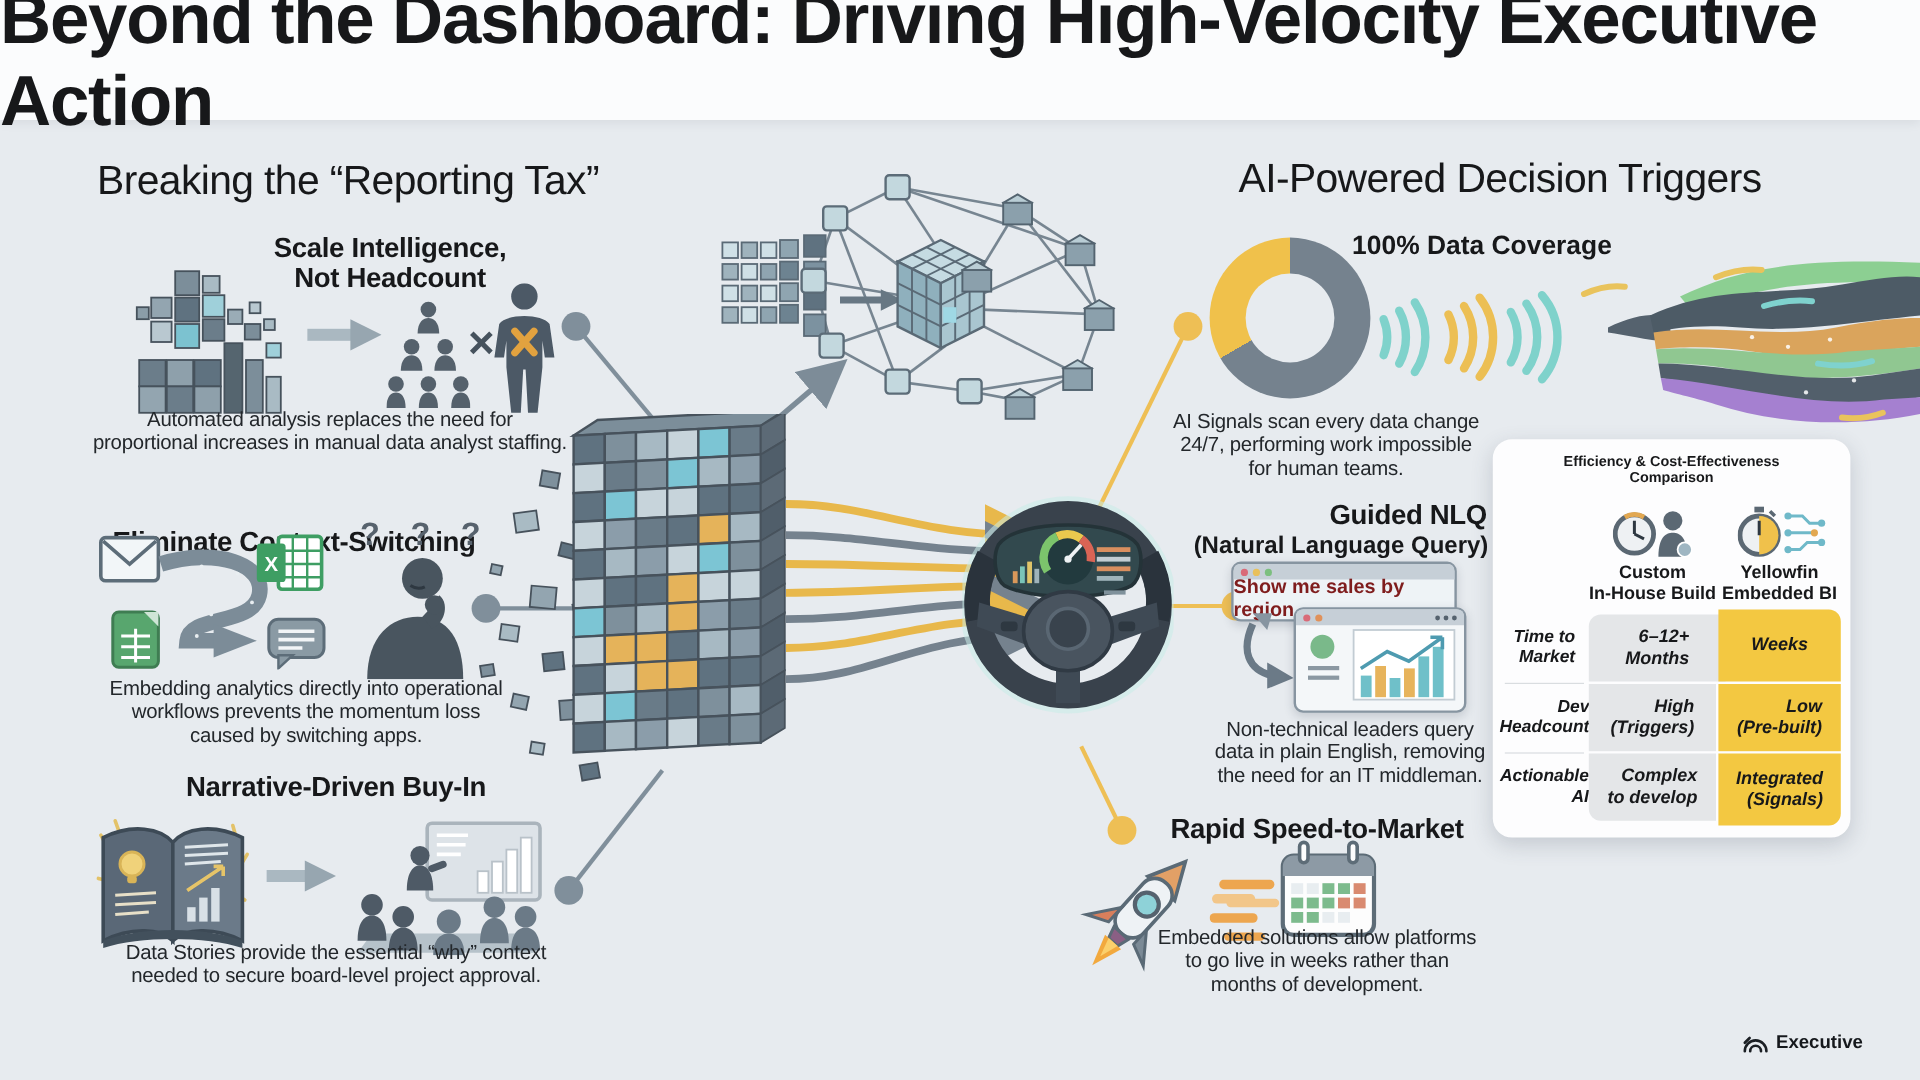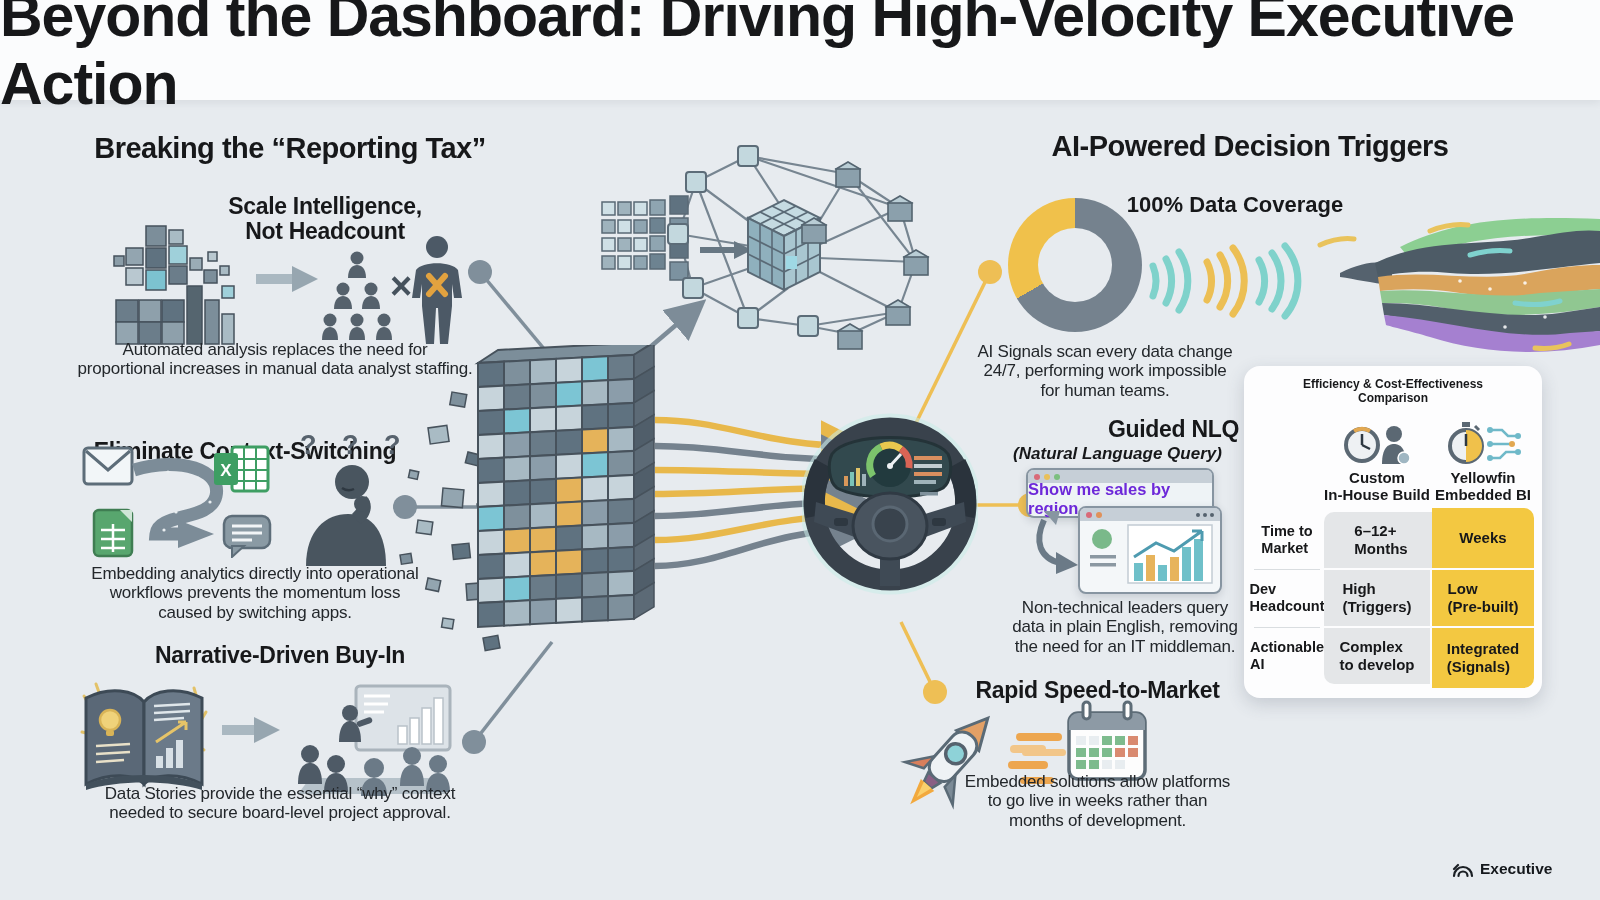--- a/index.html
+++ b/index.html
@@ -2,43 +2,43 @@
 <html><head>
 <meta charset="utf-8">
 <style>
   html,body{margin:0;padding:0;}
   body{width:1600px;height:900px;overflow:hidden;background:#e7ebef;
        font-family:"Liberation Sans",sans-serif;color:#17181a;position:relative;}
   .abs{position:absolute;}
   .ctr{text-align:center;}
   .ml{white-space:pre-line;}
   .h1{font-size:59px;font-weight:bold;letter-spacing:-1px;}
-  .h2{font-size:29px;font-weight:bold;letter-spacing:-0.5px;}
+  .h2{font-size:34px;font-weight:normal;letter-spacing:-0.5px;}
   .h3{font-size:23px;font-weight:bold;line-height:1.08;letter-spacing:-0.3px;}
   .h4{font-size:22px;font-weight:bold;}
-  .sub{font-size:17px;font-weight:bold;font-style:italic;}
+  .sub{font-size:20px;font-weight:bold;}
   .cap{font-size:17px;line-height:1.14;color:#23272b;letter-spacing:-0.2px;}
   .banner{left:0;top:0;width:1600px;height:100px;background:#fbfcfd;
           box-shadow:0 3px 8px rgba(40,50,70,.08);display:flex;align-items:center;justify-content:center;}
   .dotline{pointer-events:none;}
   .qmarks{font-size:27px;font-weight:bold;color:#57626d;letter-spacing:9px;}
   .mult{font-size:38px;font-weight:bold;color:#46525d;}
   
   .win{background:#eef3f6;border:2px solid #8795a1;border-radius:8px;box-shadow:0 3px 8px rgba(50,60,80,.18);}
   .winhead{height:13px;background:#c6cfd7;border-radius:5px 5px 0 0;display:flex;align-items:center;gap:4px;padding:0 6px;}
   .wdot{width:6px;height:6px;border-radius:50%;}
-  .querytext{font-size:16.5px;font-weight:bold;color:#6d28d9;display:flex;align-items:center;justify-content:center;height:31px;}
+  .querytext{font-size:16.5px;font-weight:bold;color:#7f1d1d;display:flex;align-items:center;justify-content:center;height:31px;}
   
   .card{left:1244px;top:366px;width:298px;height:332px;background:#fdfdfe;border-radius:16px;
         box-shadow:0 6px 18px rgba(60,70,90,.20);}
   .cmp-title{font-size:12px;font-weight:bold;line-height:1.15;}
   .col-h{font-size:15px;font-weight:bold;line-height:1.12;}
   .row-l{font-size:14.5px;font-weight:bold;line-height:1.15;}
   .cellv{font-size:15px;font-weight:bold;line-height:1.18;}
-  .cell{display:flex;align-items:center;justify-content:center;text-align:left;}
+  .cell{display:flex;align-items:center;justify-content:center;text-align:right;font-style:italic;}
   .donut{border-radius:50%;background:conic-gradient(#75828e 0deg 240deg,#f0c14b 240deg 360deg);}
   .donut-hole{position:absolute;inset:30px;border-radius:50%;background:#e7ebef;}
   .wm{display:flex;align-items:center;gap:6px;font-size:15.5px;font-weight:bold;color:#15181c;}
 </style>
 </head>
 <body>
 
 <div class="abs banner">
   <div class="h1">Beyond the Dashboard: Driving High-Velocity Executive Action</div>
 </div>

